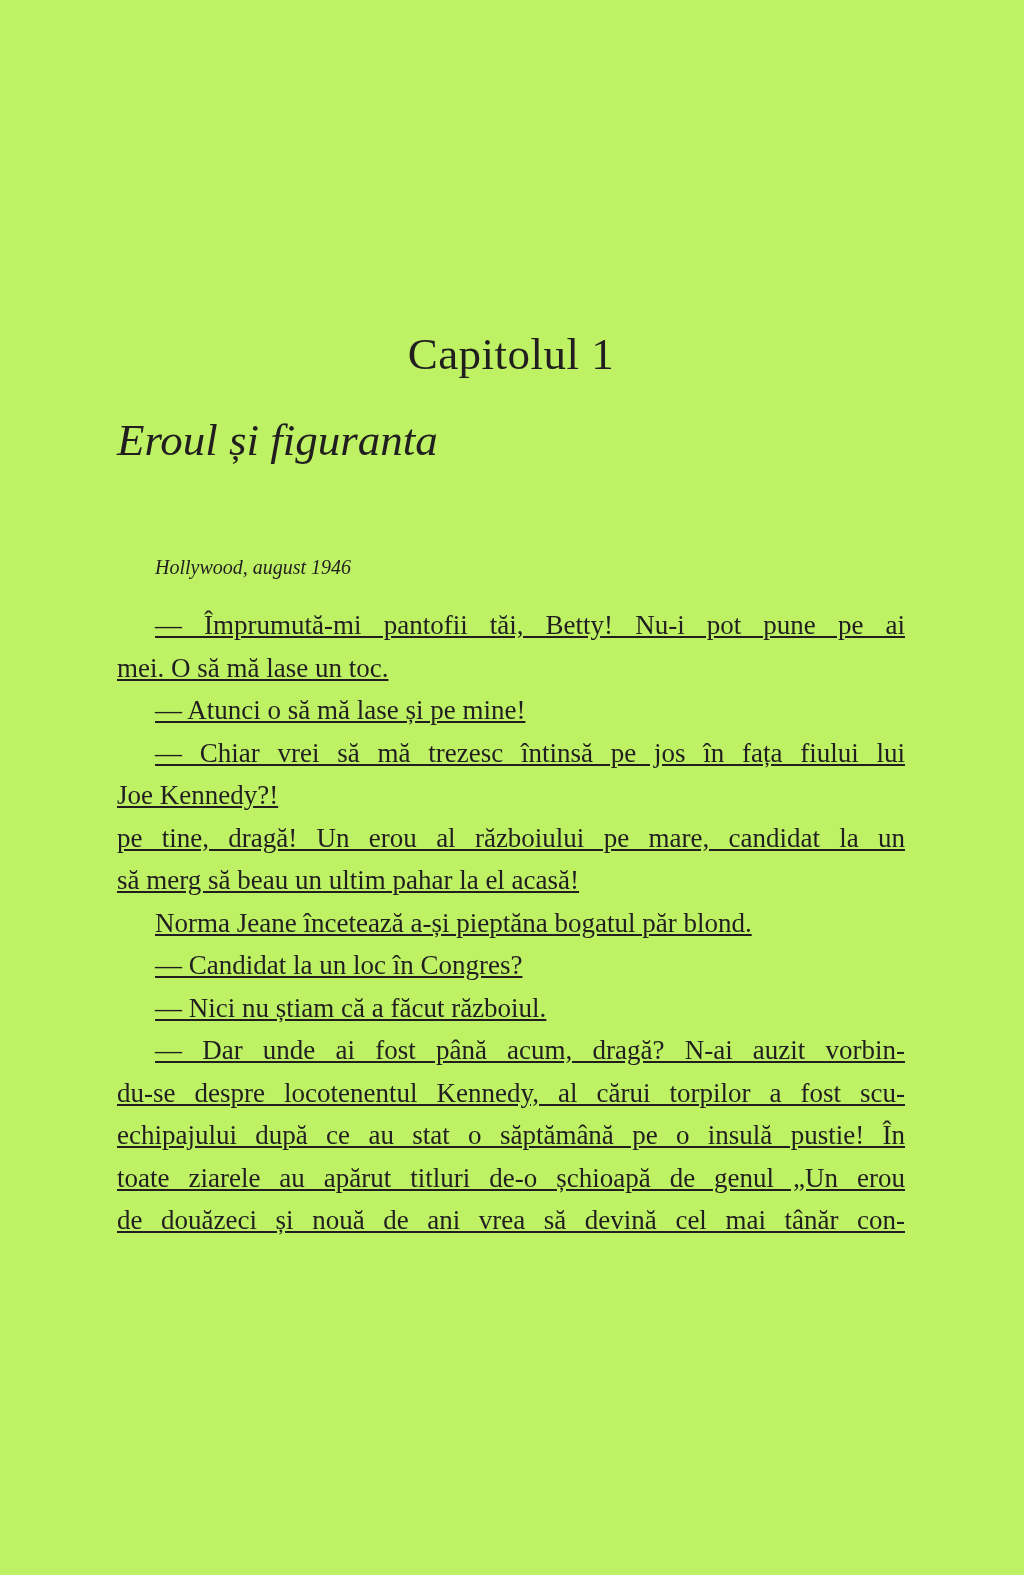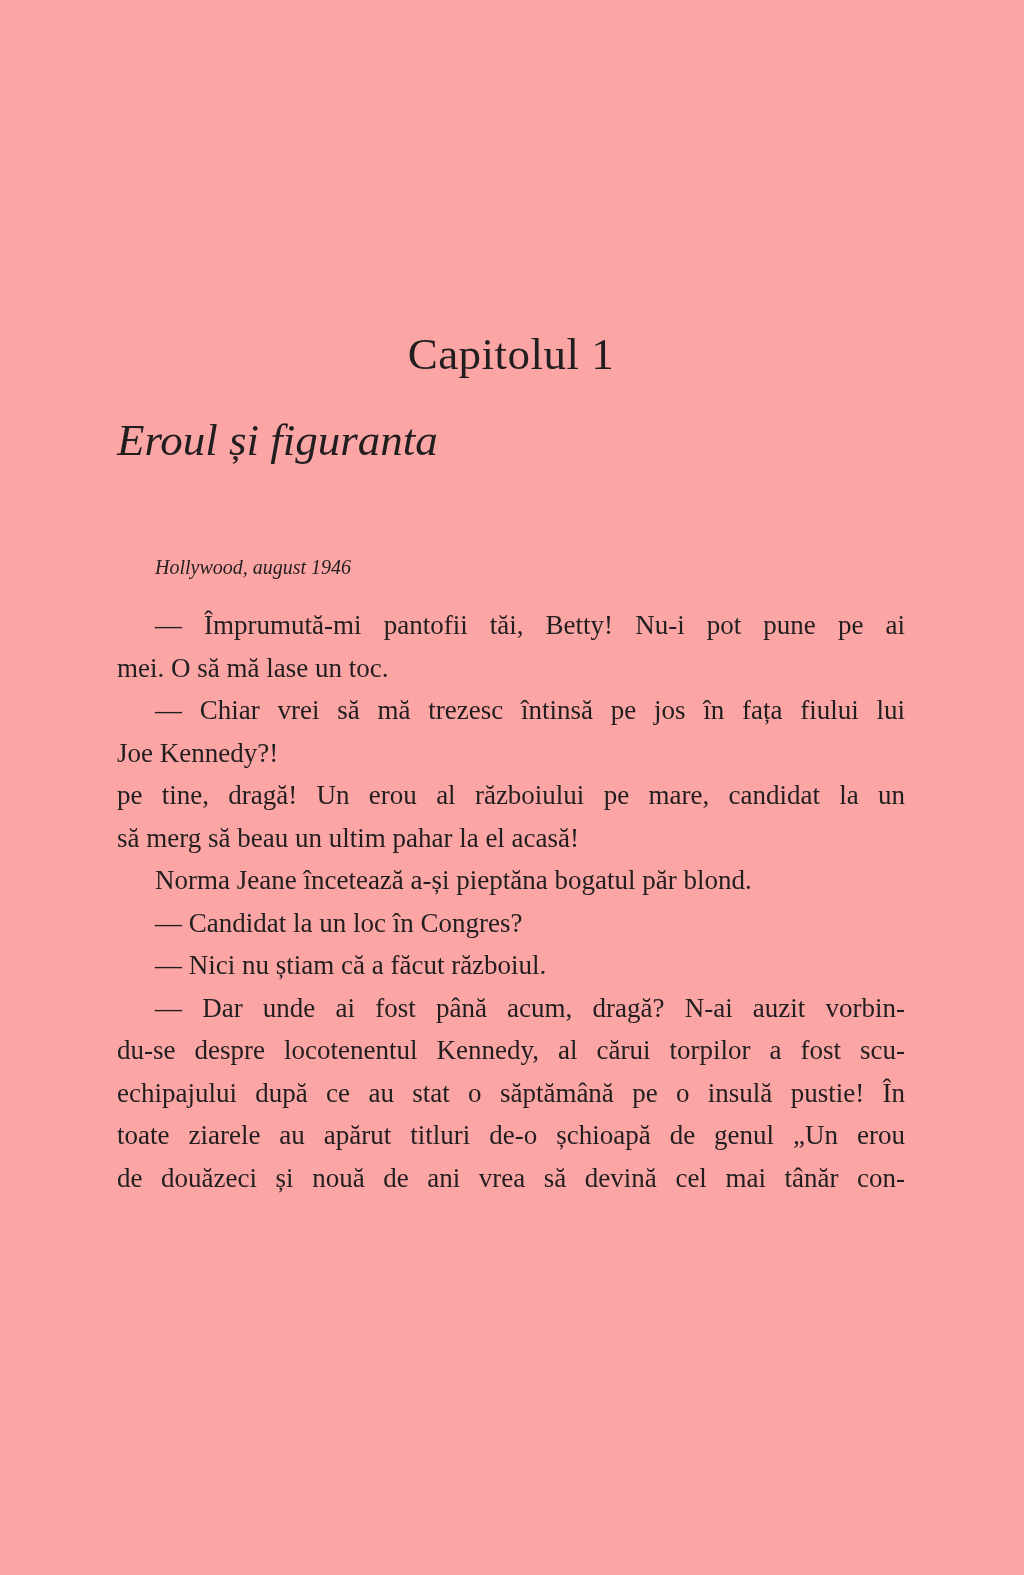--- a/index.html
+++ b/index.html
@@ -4,21 +4,21 @@
 <style>
   html, body {
     margin: 0;
     padding: 0;
     background: #ffffff;
   }
   .page {
     position: relative;
     width: 1024px;
     height: 1575px;
-    background: #fca5a5;
+    background: #bef264;
     overflow: hidden;
     font-family: "Liberation Serif", "DejaVu Serif", serif;
     color: #211e1f;
   }
   .textblock {
     position: absolute;
     left: 117px;
     top: 0;
     width: 788px;
   }
@@ -50,40 +50,44 @@
   }
   .paragraph {
     margin: 0;
   }
   .line {
     font-size: 27px;
     line-height: 42.5px;
     text-align: justify;
     text-align-last: justify;
     white-space: normal;
+    text-decoration: underline;
   }
   .line.first {
     padding-left: 38px;
   }
   .line.last {
     text-align-last: left;
   }
 </style>
 </head>
 <body>
 
 <div class="page">
   <div class="textblock">
     <h1 class="chapter-title">Capitolul 1</h1>
     <h2 class="chapter-subtitle">Eroul și figuranta</h2>
     <p class="dateline">Hollywood, august 1946</p>
     <div class="body-text">
         <div class="paragraph">
           <div class="line first">— Împrumută-mi pantofii tăi, Betty! Nu-i pot pune pe ai</div>
           <div class="line last">mei. O să mă lase un toc.</div>
+        </div>
+        <div class="paragraph">
+          <div class="line first last">— Atunci o să mă lase și pe mine!</div>
         </div>
         <div class="paragraph">
           <div class="line first">— Chiar vrei să mă trezesc întinsă pe jos în fața fiului lui</div>
           <div class="line last">Joe Kennedy?!</div>
         </div>
         <div class="paragraph">
           <div class="line">pe tine, dragă! Un erou al războiului pe mare, candidat la un</div>
           <div class="line last">să merg să beau un ultim pahar la el acasă!</div>
         </div>
         <div class="paragraph">

